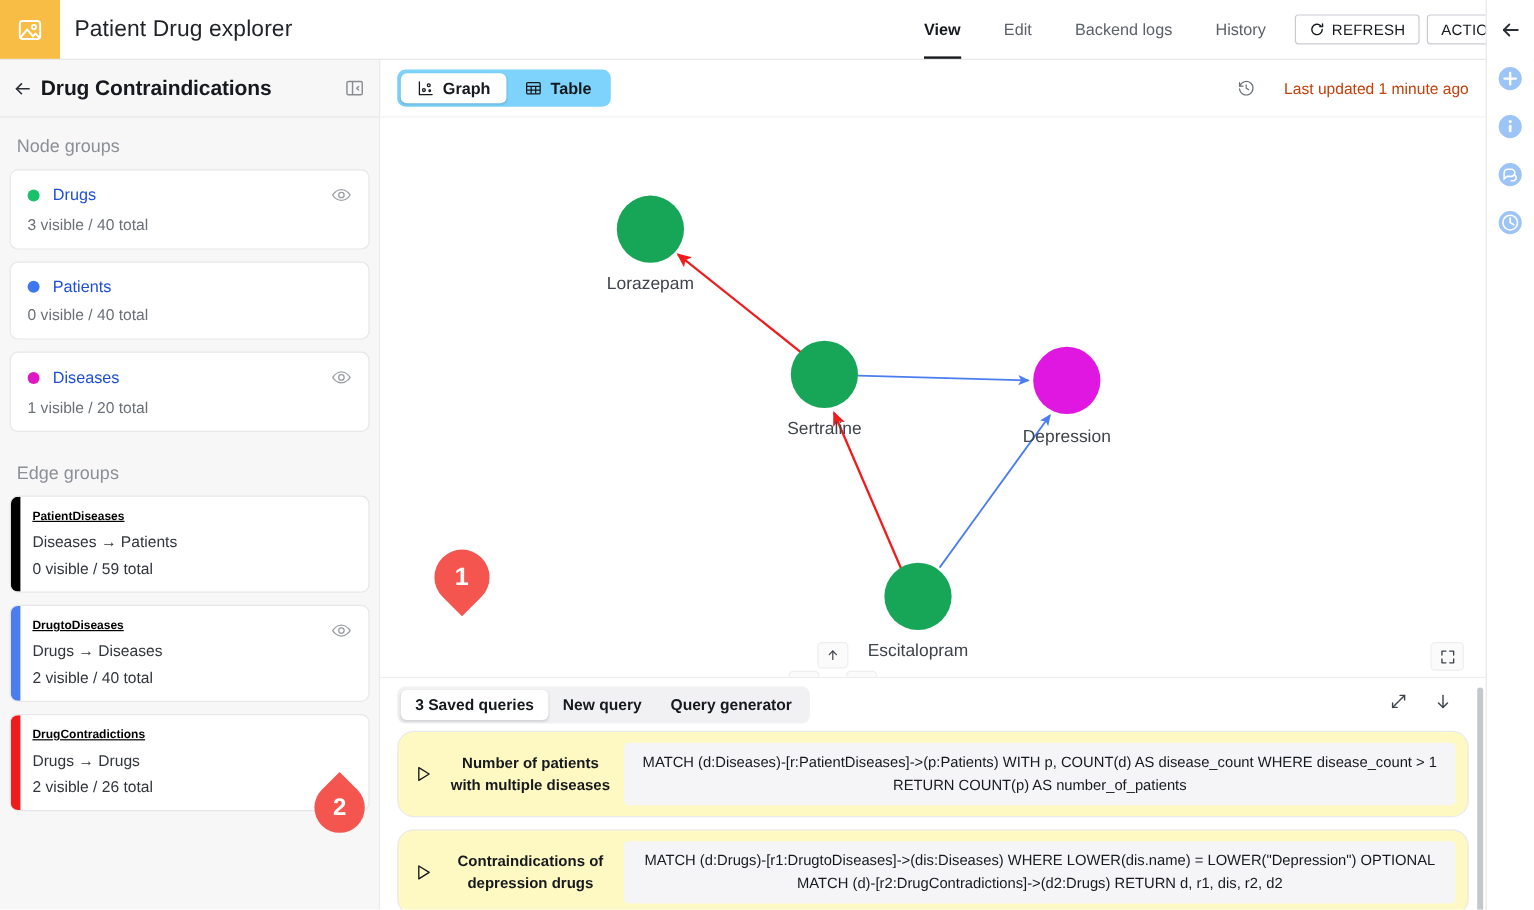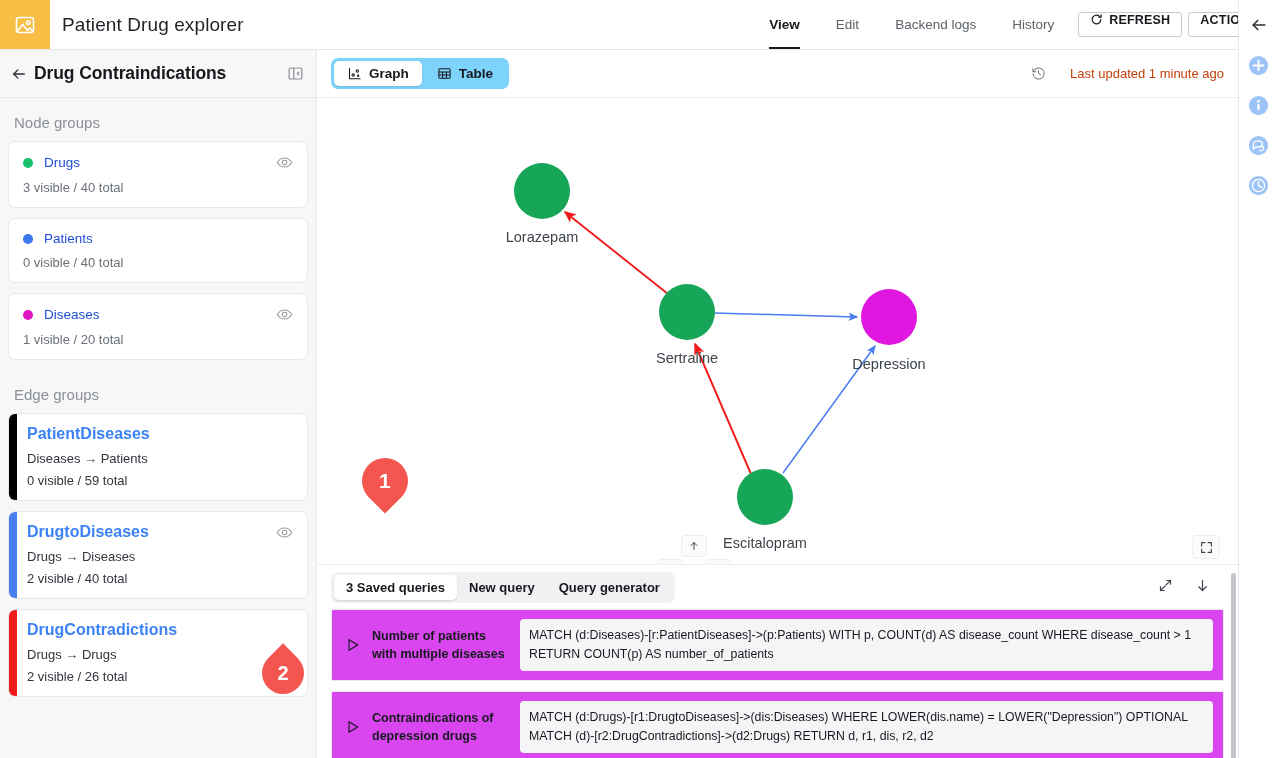--- a/index.html
+++ b/index.html
@@ -29,23 +29,23 @@
   .topnav-tab {
     font-size: 13.5px; color: #5b6169; padding: 0 18px;
     display: flex; align-items: center; position: relative; cursor: pointer;
   }
   .topnav-tab.active { color: #16191d; font-weight: bold; }
   .topnav-tab.active::after {
     content: ""; position: absolute; left: 18px; right: 18px; bottom: 0;
     height: 2.5px; background: #16191d;
   }
   .btn-outline {
-    display: flex; gap: 6px;
+    display: flex; align-items: center; gap: 6px;
     border: 1px solid #c9ccd1; background: #fff; border-radius: 3px;
-    font-size: 12.5px; font-weight: bold; color: #16191d;
+    font-size: 12.5px; font-weight: normal; color: #16191d;
     padding: 0 11px; height: 25px; margin: auto 0 auto 6px; cursor: pointer;
     letter-spacing: .2px; white-space: nowrap;
   }
   .rail {
     position: absolute; top: 0; right: 0; width: 40px; height: 758px;
     border-left: 1px solid #e7e7e9; background: #fff;
     display: flex; flex-direction: column; align-items: center; padding-top: 14px; gap: 18px;
     z-index: 5;
   }
   .rail-ico { width: 22px; height: 22px; display: flex; align-items: center; justify-content: center; cursor: pointer; }
@@ -74,21 +74,21 @@
   .card-sub { font-size: 13px; color: #6a7078; margin-top: 9px; }
   .ecard {
     background: #fff; border: 1px solid #e7e7e9; border-radius: 7px;
     margin: 0 8px 10px 8px; padding: 11px 14px 12px 18px; position: relative;
     overflow: hidden; cursor: pointer;
   }
   .ecard::before {
     content: ""; position: absolute; left: 0; top: 0; bottom: 0; width: 8px;
     background: var(--bar, #000);
   }
-  .ecard-name { font-size: 16px; font-weight: bold; color: #3b82f6; }
+  .ecard-name { font-size: 10px; font-weight: bold; color: #000000; text-decoration: underline; }
   .ecard-sub { font-size: 13px; color: #31363d; margin-top: 8px; }
   .ecard-sub2 { font-size: 13px; color: #31363d; margin-top: 7px; }
   .ecard .eye { position: absolute; right: 14px; top: 12px; margin: 0; }
 
   
   .main { position: absolute; top: 50px; left: 317px; right: 40px; height: 708px; background: #fff; }
   .graph-toolbar {
     height: 48px; display: flex; align-items: center; padding: 0 14px;
     border-bottom: 1px solid #eeeef0;
   }
@@ -124,22 +124,22 @@
 
   
   .qpanel { position: absolute; left: 0; right: 0; top: 514px; bottom: 0; background: #fff; border-top: 1px solid #eeeef0;}
   .qhead { height: 44px; display: flex; align-items: center; padding: 0 14px; }
   .qtabs { display: flex; background: #f1f1f3; border-radius: 7px; padding: 3px; }
   .qtab { font-size: 13px; font-weight: bold; color: #16191d; padding: 5px 12px; border-radius: 5px; cursor: pointer; white-space: nowrap;}
   .qtab.active { background: #fff; box-shadow: 0 1px 2px rgba(0,0,0,.12); }
   .qhead-icons { margin-left: auto; display: flex; gap: 22px; padding-right: 14px; }
   .qlist { padding: 0 14px; }
   .qrow {
-    border: 1px solid #e9e9ec; border-radius: 2px; margin-bottom: 10px;
-    display: flex; align-items: center; padding: 9px 10px; gap: 8px; background: #d946ef;
+    border: 1px solid #e9e9ec; border-radius: 14px; margin-bottom: 10px;
+    display: flex; align-items: center; padding: 9px 10px; gap: 8px; background: #fef9c3; text-align: center;
   }
   .play { flex: 0 0 22px; display: flex; align-items: center; justify-content: center; cursor: pointer; }
   .qname { flex: 0 0 140px; font-size: 12.5px; font-weight: bold; color: #16191d; line-height: 1.45; }
   .qcode {
     flex: 1; background: #f5f5f7; border-radius: 4px; padding: 7px 9px;
     font-size: 12.3px; color: #16191d; line-height: 1.55;
     font-family: "Liberation Sans", sans-serif; word-break: break-word;
   }
   .scrollbar { position: absolute; right: 2px; top: 522px; width: 5px; height: 228px; background: #c4c7cc; border-radius: 3px; }
 

